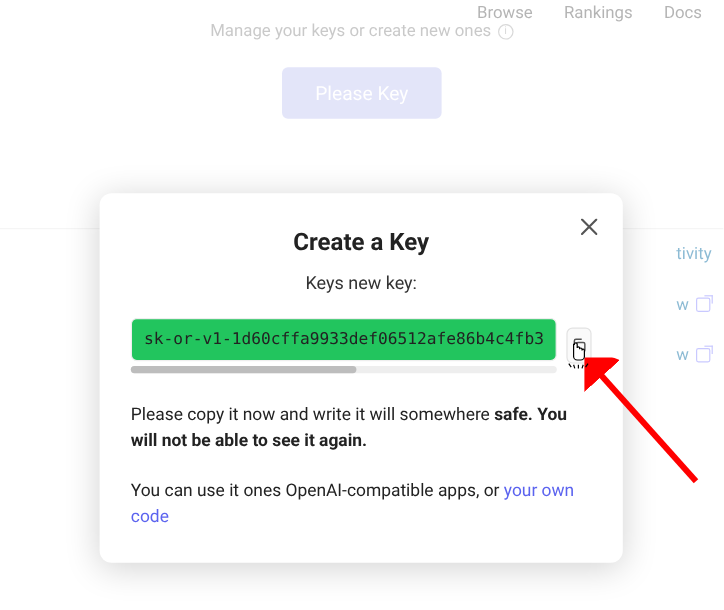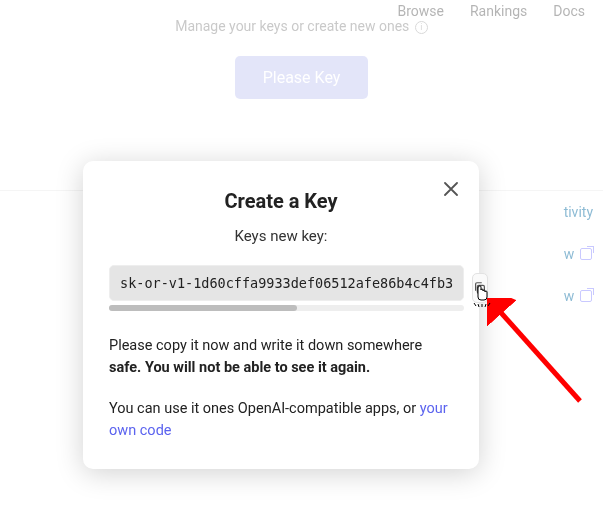--- a/index.html
+++ b/index.html
@@ -72,21 +72,21 @@
     }
     .bg-right .row { margin-bottom: 26px; display: flex; align-items: center; gap: 6px; }
     .hr1 { position: absolute; top: 190px; left: 0; right: 0; height: 1px; background: #e8e8e8; opacity: 0.45; }
     .ext-ic { width: 12px; height: 12px; border: 1.5px solid #8a8aff; border-radius: 2px; position: relative; display: inline-block; }
     .ext-ic::after { content: ""; position: absolute; top: -3px; right: -3px; width: 6px; height: 6px; border-top: 1.5px solid #8a8aff; border-right: 1.5px solid #8a8aff; }
 
     .modal {
       position: absolute;
       left: 83px;
       top: 161px;
-      width: 396px;
+      width: 436px;
       background: #fff;
       border-radius: 10px;
       box-shadow: 0 4px 28px rgba(0,0,0,0.18);
       padding: 22px 26px 26px 26px;
     }
     .close-x {
       position: absolute;
       top: 16px;
       right: 16px;
       width: 24px; height: 24px;
@@ -112,21 +112,21 @@
       display: flex;
       align-items: center;
       gap: 8px;
       margin-top: 20px;
     }
     .key-box {
       flex: 1;
       font-family: "SFMono-Regular", Consolas, monospace;
       font-size: 13.5px;
       color: #222;
-      background: #e5e5e5;
+      background: #22c55e;
       border: 1px solid #eee;
       border-radius: 5px;
       padding: 9px 10px;
       white-space: nowrap;
       overflow: hidden;
       text-overflow: clip;
     }
     .scroll-track {
       height: 6px;
       background: #eee;
@@ -237,21 +237,21 @@
     </div>
     <div class="copy-btn">
       <svg viewBox="0 0 16 16" fill="none" stroke="currentColor" stroke-width="1.4">
         <rect x="5" y="5" width="8" height="9" rx="1.5"></rect>
         <path d="M3 11 V3.5 A1.5 1.5 0 0 1 4.5 2 H10"></path>
       </svg>
     </div>
   </div>
 
   <div class="msg">
-    <span>Please copy it now and write it down somewhere </span><span class="bold">safe.</span>
+    <span>Please copy it now and write it will somewhere </span><span class="bold">safe.</span>
     <span class="bold"> </span><span class="bold">You will not be able to see it again.</span>
   </div>
 
   <div class="msg2">
     <span>You can use it ones OpenAI-compatible apps, or </span><span class="link">your own code</span>
   </div>
 </div>
 
 <svg class="cursor-ic" viewBox="0 0 20 24">
   <path d="M6 3 v10 a3 3 0 0 0 3 3 h3 a3 3 0 0 0 3-3 v-5 a1 1 0 0 0 -2 0 v-1 a1 1 0 0 0 -2 0 v-1 a1 1 0 0 0 -2 0 V3 a1.2 1.2 0 0 0 -2.4 0 Z" fill="#fff" stroke="#000" stroke-width="1"></path>

